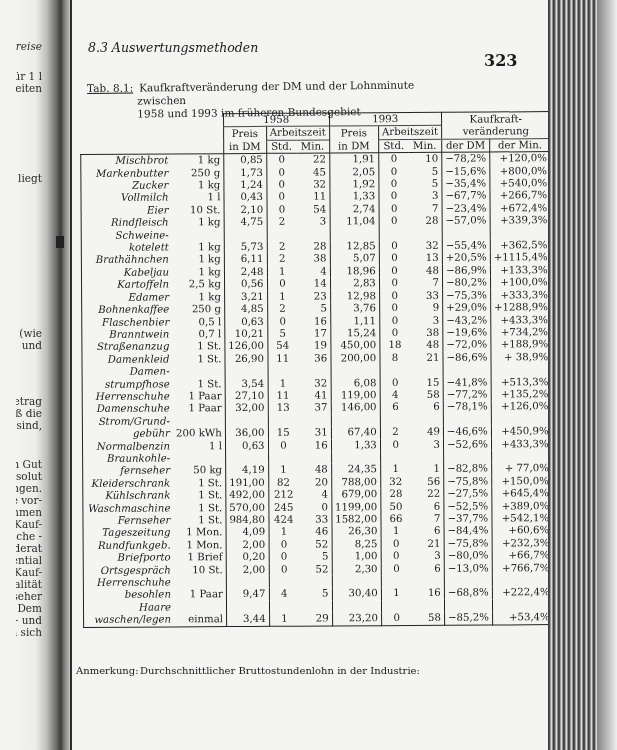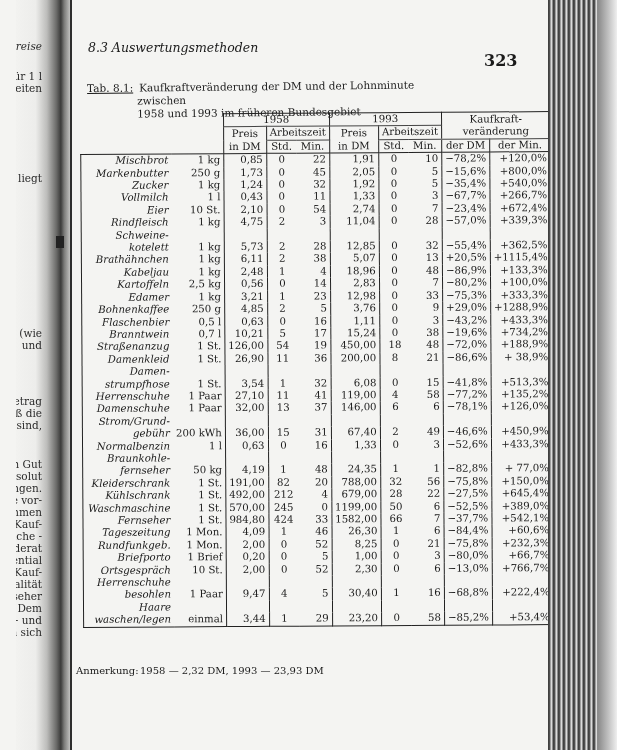--- a/index.html
+++ b/index.html
@@ -600,18 +600,18 @@
           <td class="ctr bb">0</td>
           <td class="num br bb">58</td>
           <td class="num br bb">−85,2%</td>
           <td class="num br bb">+53,4%</td>
         </tr>
       </tbody>
   </table>
 
   <div class="footnote">
     <span class="fn-label">Anmerkung:</span>
-    <span class="fn-text">1958 — 2,32 DM,  1993 — 23,93 DM</span>
+    <span class="fn-text">Durchschnittlicher Bruttostundenlohn in der Industrie:</span>
   </div>
 </div>
 
 <div class="page-stack"></div>
 <div class="page-stack-shade"></div>
 
 </body></html>

